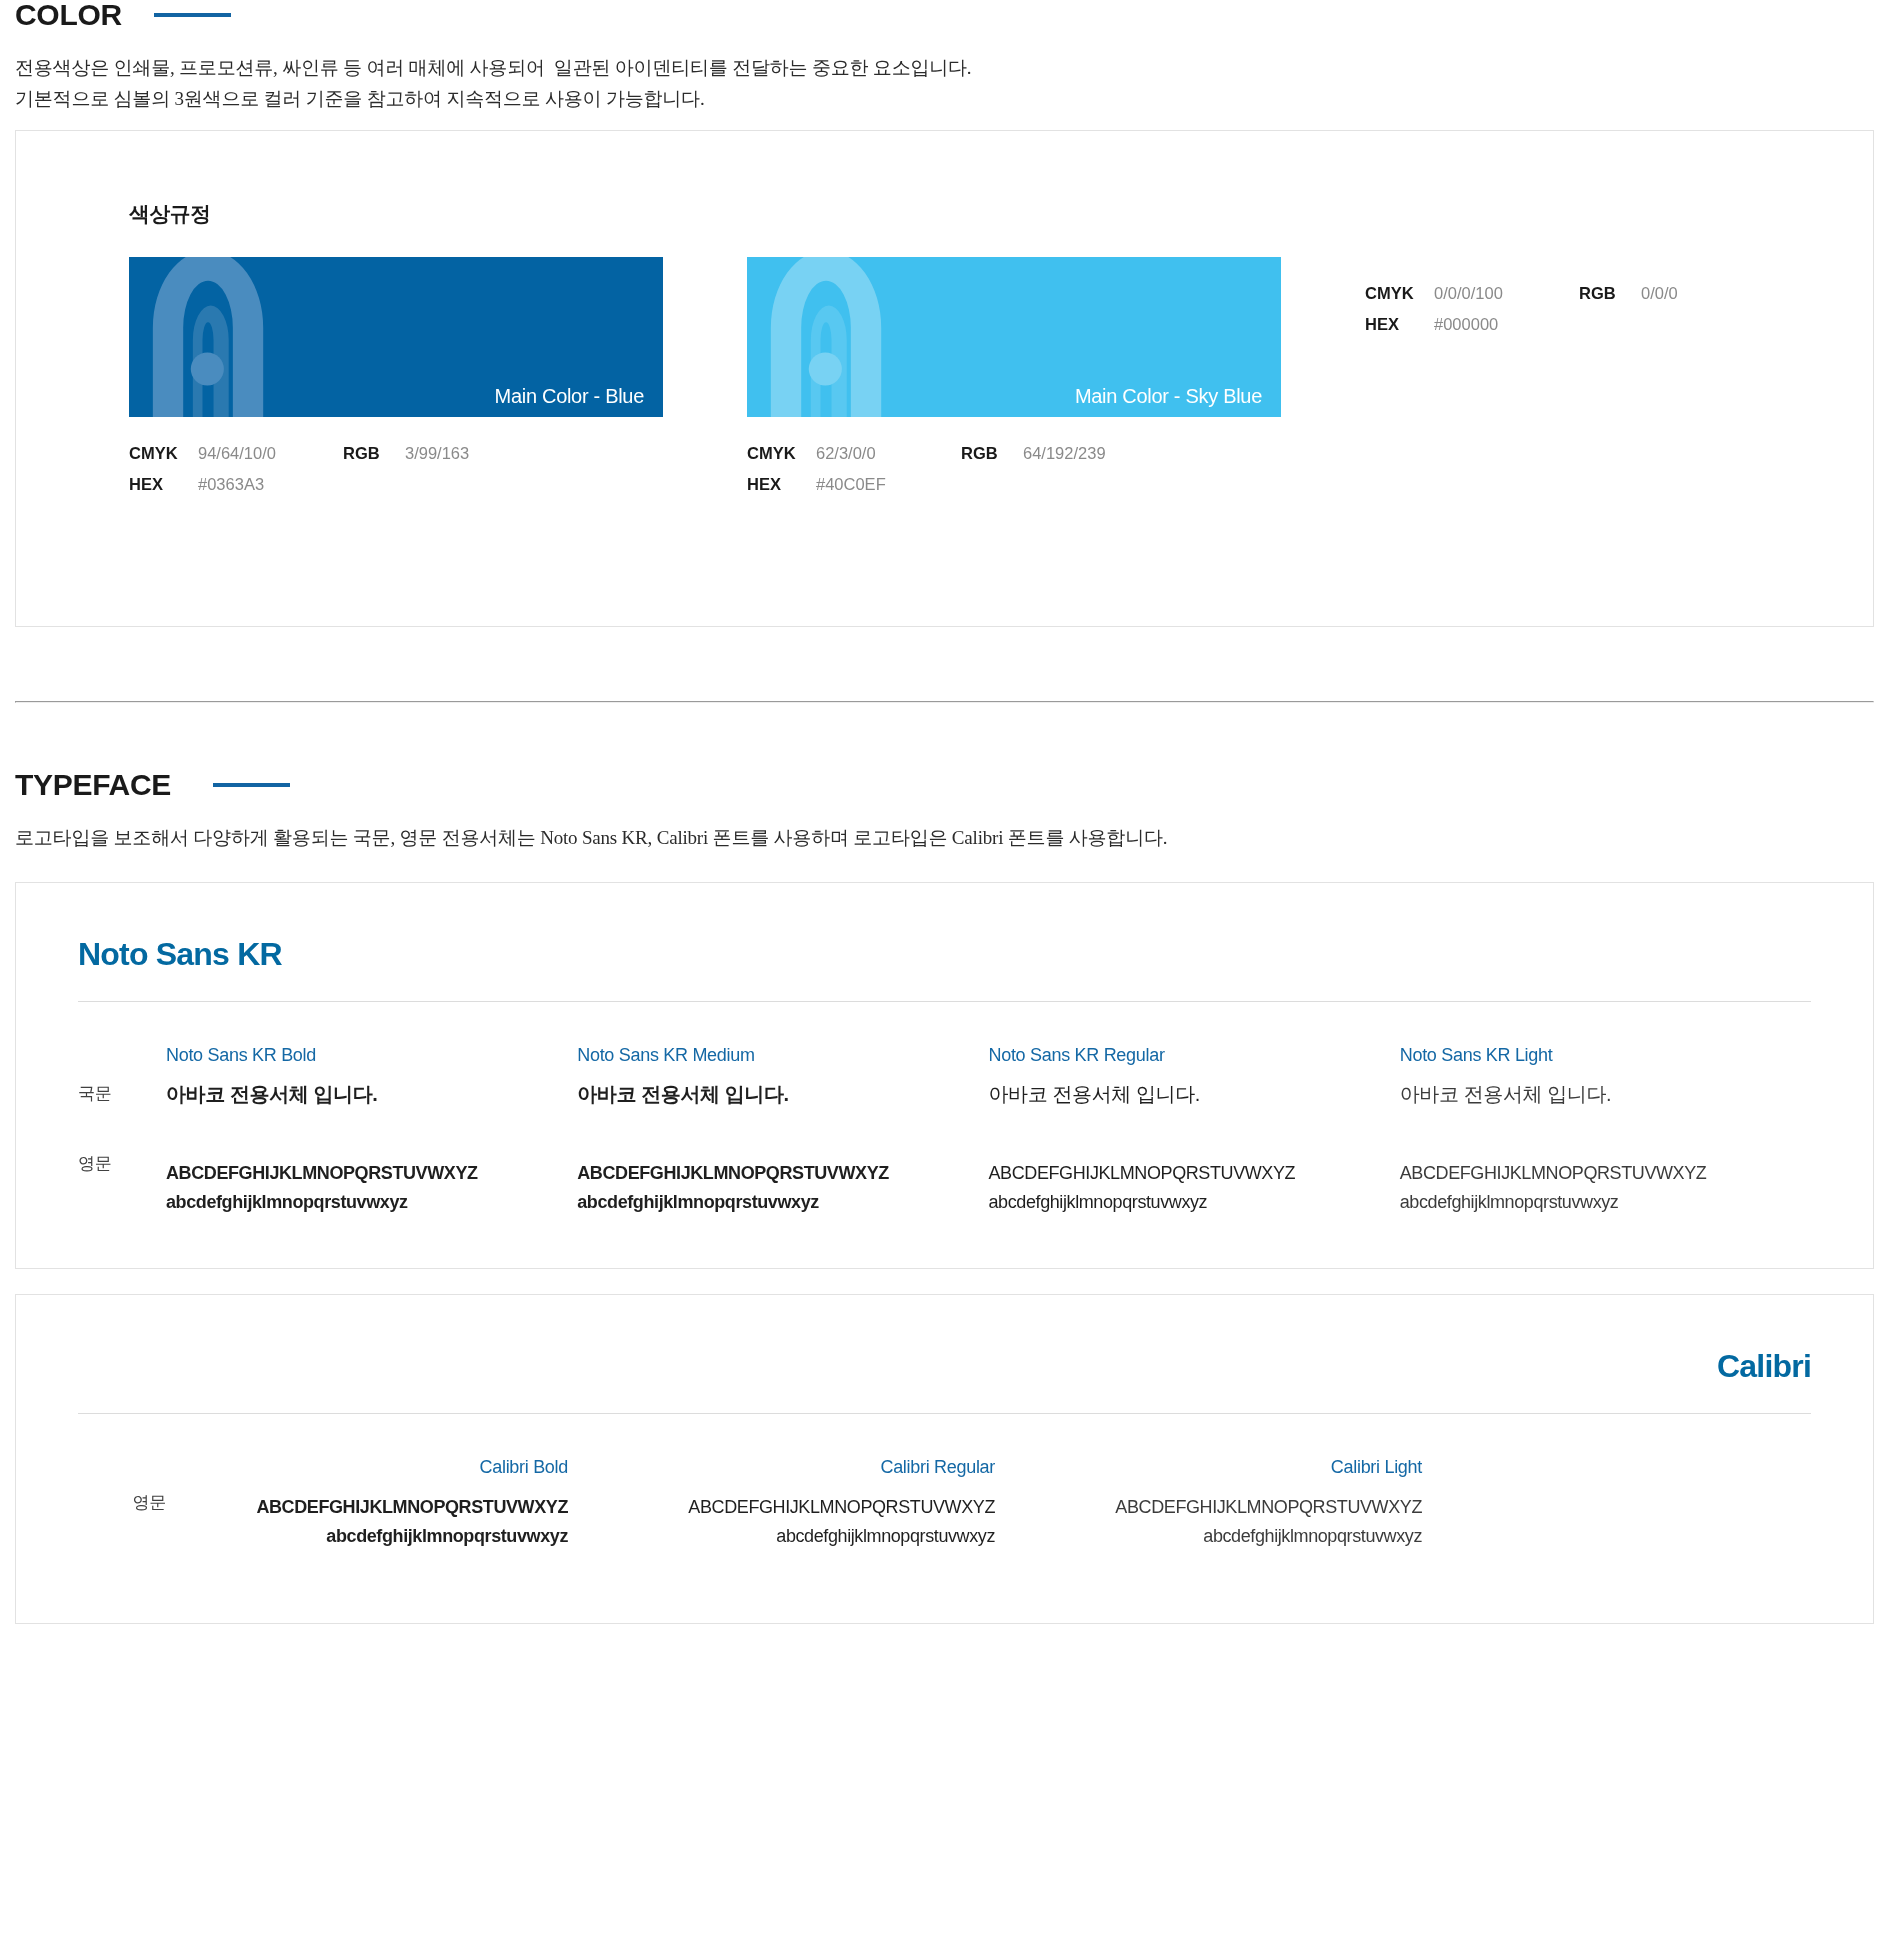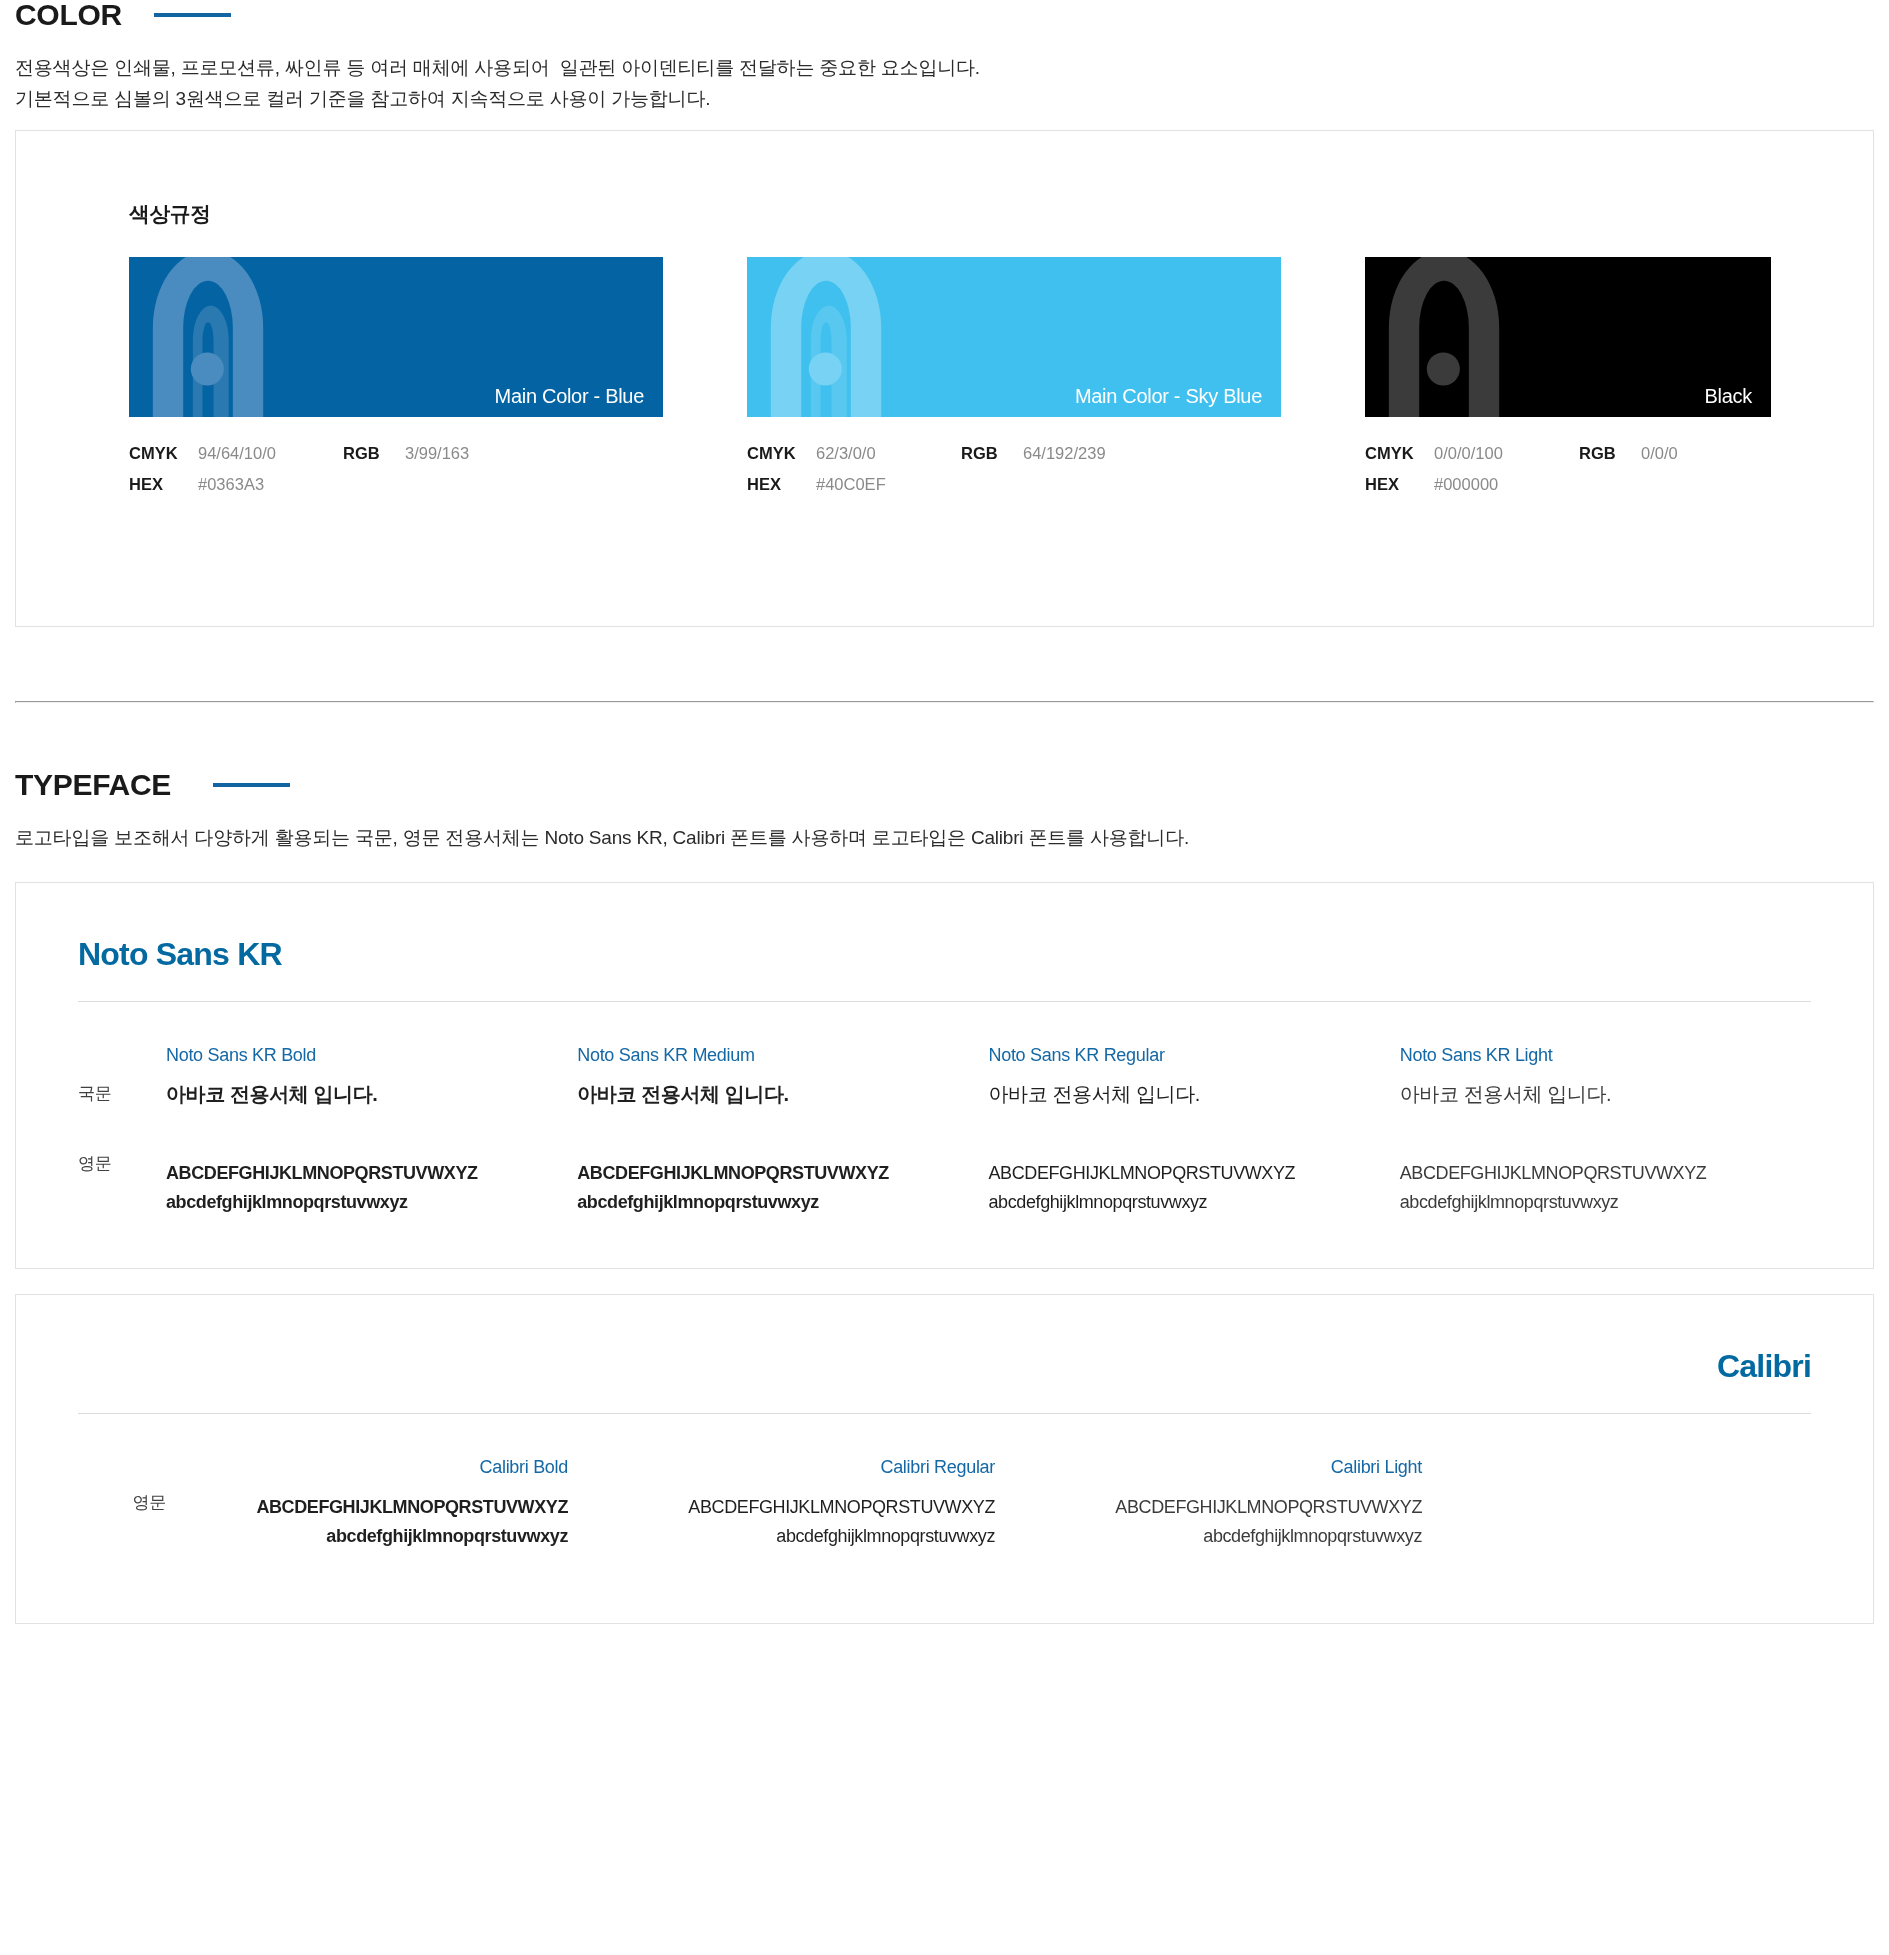--- a/index.html
+++ b/index.html
@@ -37,21 +37,21 @@
     background: #1264a3;
   }
 
   .lede {
     margin-top: 23.4px;
     font-size: 19px;
     line-height: 1.62;
     color: #2b2b2b;
     letter-spacing: -0.2px;
   }
-  .lede p { white-space: pre-wrap; }
+  .lede p { white-space: pre-wrap; font-family: Liberation Serif, serif; }
 
   
   .card {
     border: 1.4px solid #e2e2e2;
     background: #fff;
     width: 100%;
   }
 
   #color-card {
     margin-top: 15px;
@@ -275,28 +275,20 @@
             <span class="spec-val">64/192/239</span>
           </div>
           <div class="spec-line">
             <span class="spec-key">HEX</span>
             <span class="spec-val">#40C0EF</span>
           </div>
         </div>
       </div>
 
       <div class="swatch-col narrow">
-        <div class="swatch" style="background:#000000">
-          <svg viewBox="0 0 300 290">
-            <path d="M20 300 L20 130 A80 112 0 0 1 180 130 L180 300 L136 300 L136 130 A36 68 0 0 0 64 130 L64 300 Z" fill="#3b3b3b"></path>
-            <path d="M78 300 L78 148 A26 50 0 0 1 130 148 L130 300 L108 300 L108 148 A8 26 0 0 0 92 148 L92 300 Z" fill="#000000"></path>
-            <ellipse cx="99" cy="190" rx="24" ry="24" fill="#3b3b3b"></ellipse>
-          </svg>
-          <span class="swatch-label">Black</span>
-        </div>
         <div class="spec-table">
           <div class="spec-line">
             <span class="spec-key">CMYK</span>
             <span class="spec-val">0/0/0/100</span>
             <span class="spec-key k2">RGB</span>
             <span class="spec-val">0/0/0</span>
           </div>
           <div class="spec-line">
             <span class="spec-key">HEX</span>
             <span class="spec-val">#000000</span>

